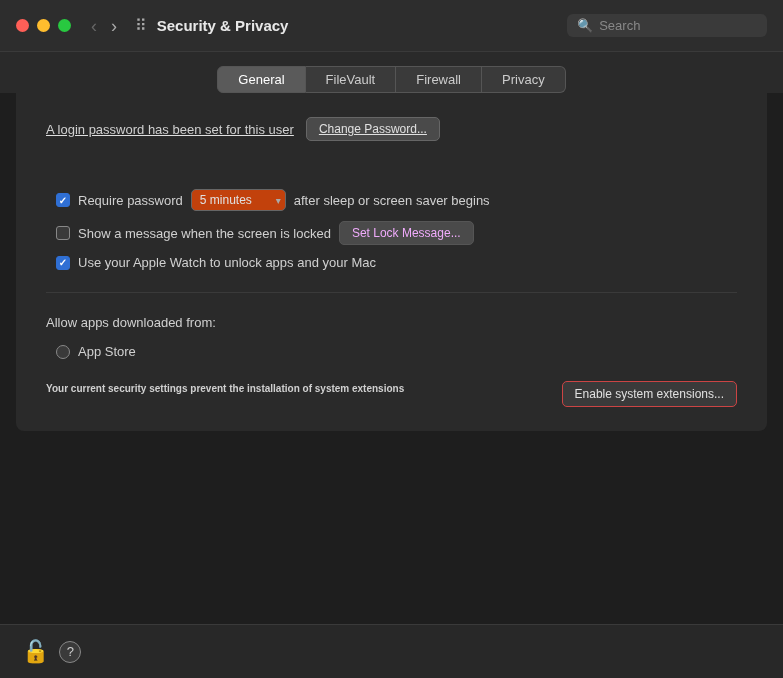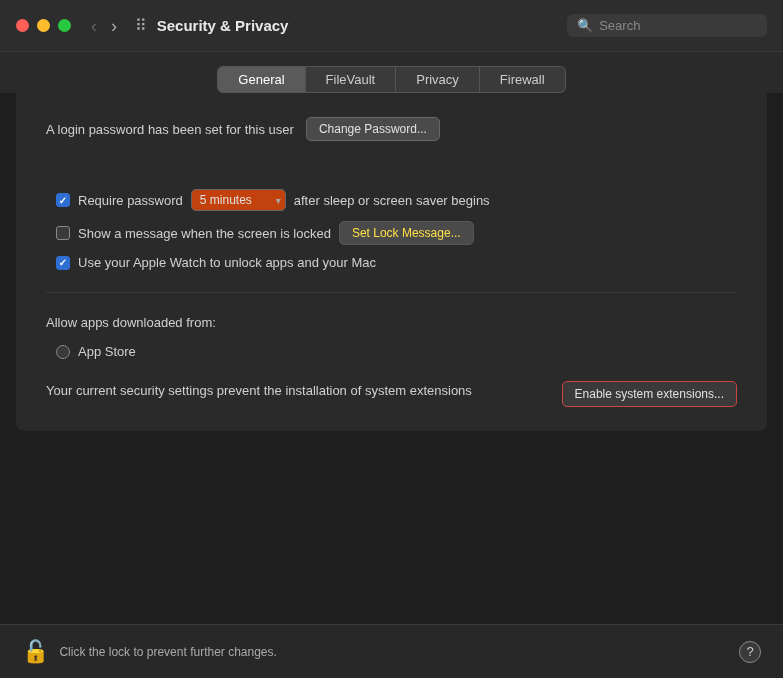--- a/index.html
+++ b/index.html
@@ -126,20 +126,21 @@
       font-size: 13px;
       color: #d0d0d0;
       margin-bottom: 14px;
     }
 
     .login-password-row {
       display: flex;
       align-items: center;
       gap: 12px;
       margin-bottom: 14px;
+      text-decoration: underline;
     }
     .btn-secondary {
       background: #4a4a4a;
       border: 1px solid #666;
       border-radius: 5px;
       color: #e0e0e0;
       font-size: 12px;
       padding: 4px 12px;
       cursor: pointer;
     }
@@ -253,24 +254,25 @@
       background: #2f6fd4;
     }
 
     .extensions-row {
       display: flex;
       align-items: flex-start;
       gap: 16px;
       margin-top: 22px;
     }
     .extensions-text {
-      font-size: 13px;
+      font-size: 10px;
       color: #d0d0d0;
       flex: 1;
       line-height: 1.5;
+      font-weight: bold;
     }
     .btn-warning {
       background: #3a3a3a;
       border: 1.5px solid #cc4444;
       border-radius: 5px;
       color: #e0e0e0;
       font-size: 12px;
       padding: 5px 12px;
       cursor: pointer;
       white-space: nowrap;
@@ -347,22 +349,22 @@
     <span class="search-icon-svg">🔍</span>
     <input class="search-input" type="text" placeholder="Search" style="">
   </div>
 </div>
 
 <div class="main-area">
 
   <div class="tab-bar">
     <div class="tab active">General</div>
     <div class="tab">FileVault</div>
+    <div class="tab">Firewall</div>
     <div class="tab">Privacy</div>
-    <div class="tab">Firewall</div>
   </div>
 
   <div class="content">
 
     <div class="login-password-row">
       <span class="section-title" style="margin-bottom:0;">A login password has been set for this user</span>
       <button class="btn-secondary">Change Password...</button>
     </div>
 
     <div class="options-list">
@@ -379,21 +381,21 @@
             <option>1 hour</option>
           </select>
           <span class="dropdown-arrow">▾</span>
         </div>
         <span>after sleep or screen saver begins</span>
       </div>
 
       <div class="option-row">
         <div class="checkbox"></div>
         <span>Show a message when the screen is locked</span>
-        <button class="btn-secondary" style="color:#fde047; border-color:#555;text-align:center;">Set Lock Message...</button>
+        <button class="btn-secondary" style="color:#f0abfc; border-color:#555;text-align:center;">Set Lock Message...</button>
       </div>
 
       <div class="option-row">
         <div class="checkbox checked"></div>
         <span>Use your Apple Watch to unlock apps and your Mac</span>
       </div>
 
     </div>
 
     <hr class="divider">
@@ -414,15 +416,14 @@
     <div class="extensions-row">
       <span class="extensions-text">Your current security settings prevent the installation of system extensions</span>
       <button class="btn-warning">Enable system extensions...</button>
     </div>
 
   </div>
 </div>
 
 <div class="bottom-bar">
   <span class="lock-icon">🔓</span>
-  <span class="lock-text">Click the lock to prevent further changes.</span>
   <button class="btn-help">?</button>
 </div>
 
 </body></html>

